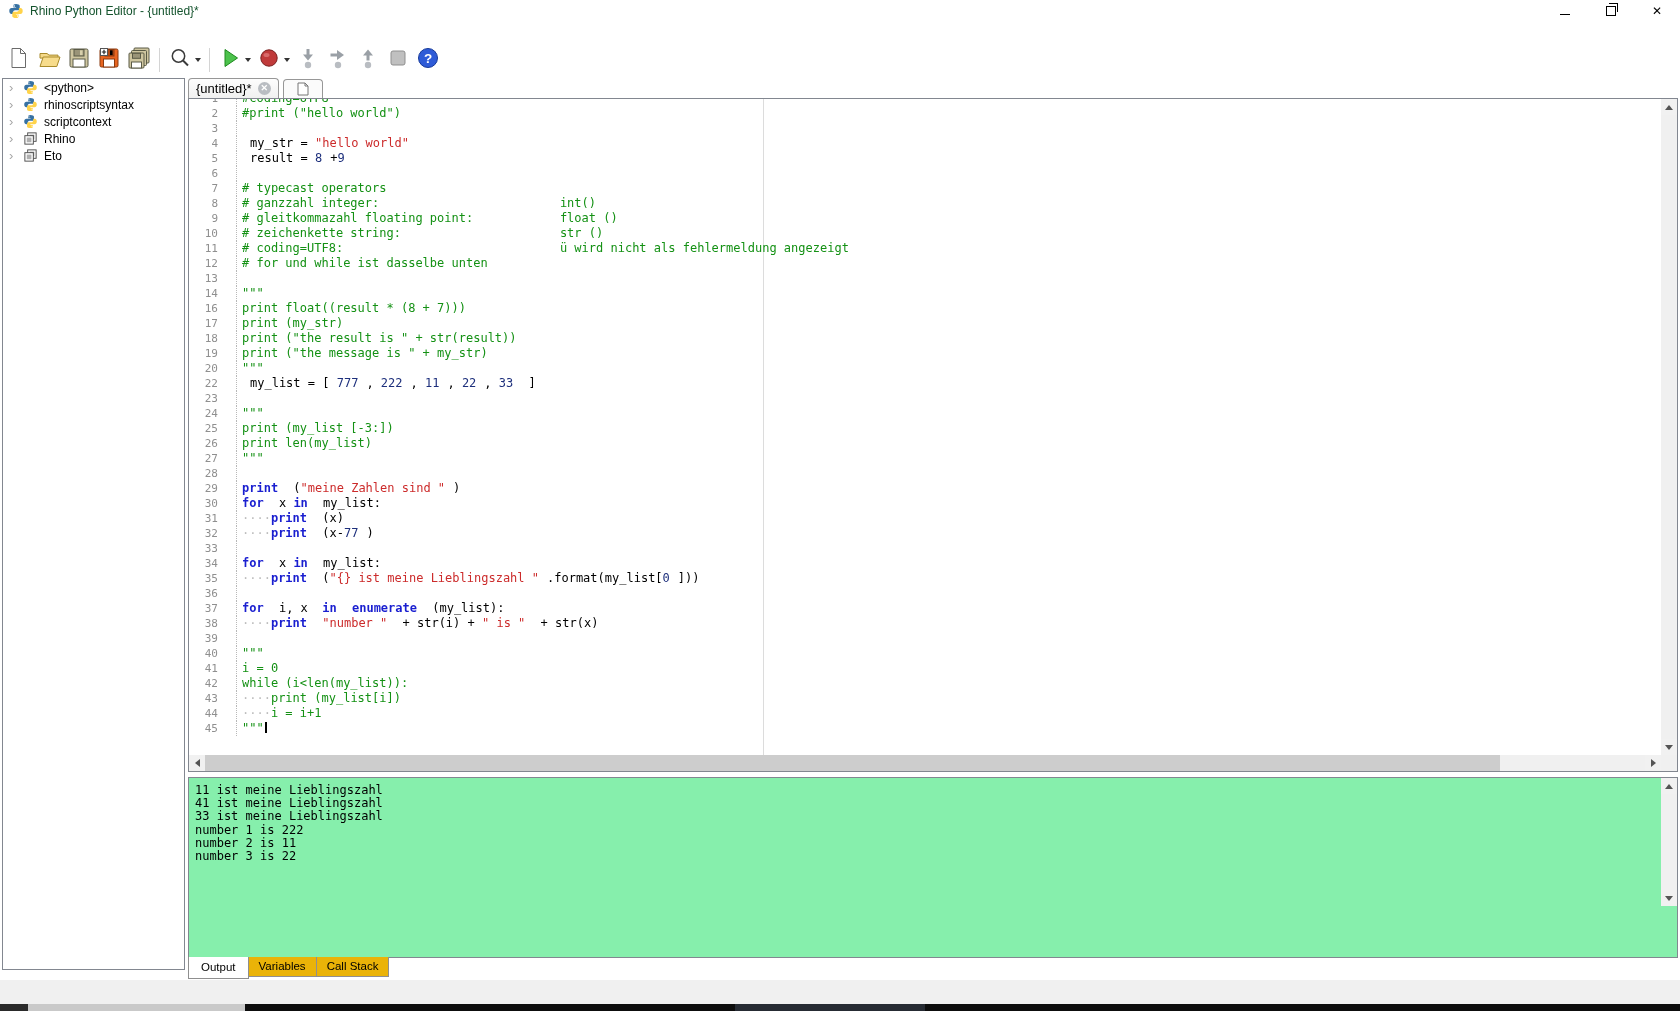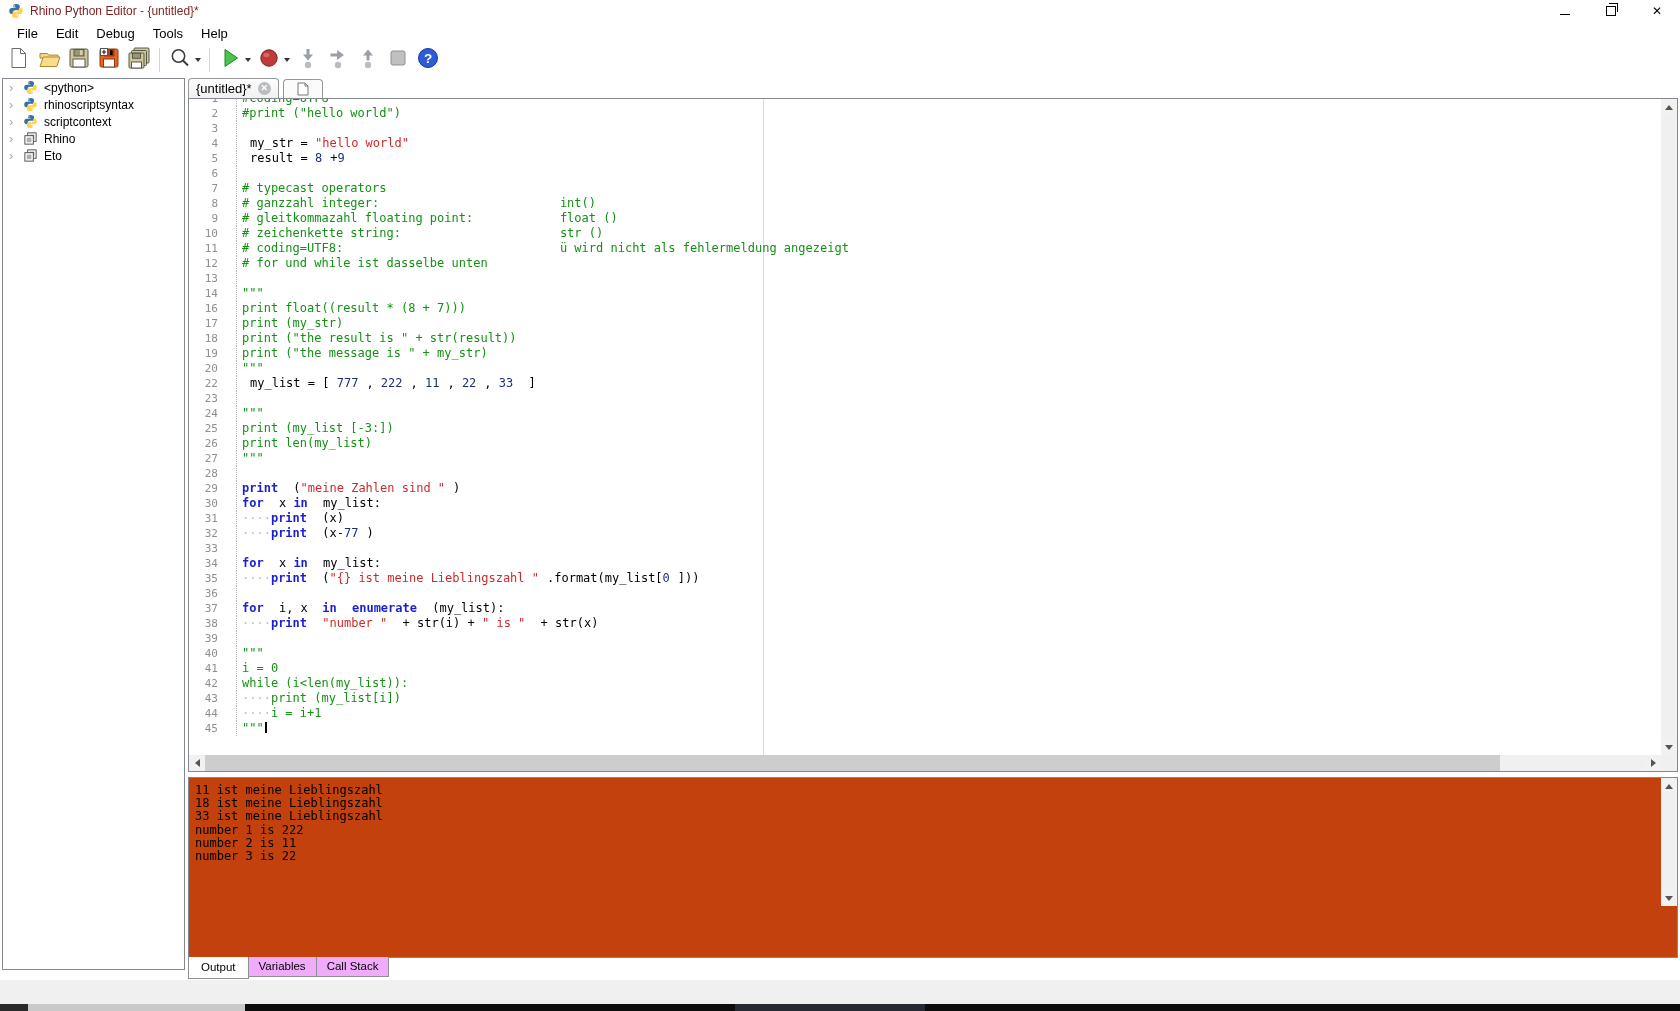--- a/index.html
+++ b/index.html
@@ -2,21 +2,21 @@
 <html style="--kw: #1a1fd0; --num: #1d2f7c; --str: #cc2b2b; --com: #149114; --def: #000000; --ws: #bdbdbd;"><head>
 <meta charset="utf-8">
 <style>
   html,body{margin:0;padding:0;}
   body{font-family:"Liberation Sans",sans-serif;background:#e8e8e8;}
   #win{position:relative;width:1680px;height:1011px;background:#ffffff;overflow:hidden;
        outline:1px solid #9b9b9b;}
   
   #titlebar{position:absolute;left:0;top:0;width:100%;height:22px;background:#ffffff;}
   #titlebar .appicon{position:absolute;left:8px;top:3px;width:16px;height:16px;}
-  #title-text{position:absolute;left:30px;top:4px;font-size:12px;color:#7f1d1d;}
+  #title-text{position:absolute;left:30px;top:4px;font-size:12px;color:#14532d;}
   .winbtn{position:absolute;top:0;width:46px;height:22px;display:flex;align-items:center;justify-content:center;cursor:default;}
   #btn-min{right:92px}#btn-restore{right:46px}#btn-close{right:0}
   #btn-min span{display:block;width:10px;border-top:1px solid #000;margin-top:6px;}
   #btn-restore .sq{position:relative;width:8px;height:8px;border:1px solid #000;background:#fff;}
   #btn-restore .sq:before{content:"";position:absolute;left:2px;top:-4px;width:8px;height:8px;border:1px solid #000;border-bottom:none;border-left:none;}
   #btn-close span{font-size:12px;color:#000;}
   
   #menubar{position:absolute;left:0;top:22px;width:100%;height:22px;background:#fff;display:flex;align-items:center;padding-left:8px;box-sizing:border-box;}
   .menu-item{font-size:13px;color:#000;padding:2px 9px;}
   
@@ -65,30 +65,30 @@
   #ed-vsb{position:absolute;right:0;top:0;bottom:16px;width:16px;background:#f0f0f0;}
   #ed-vsb .up{left:0;top:0;width:16px;height:16px;}
   #ed-vsb .down{left:0;bottom:0;width:16px;height:16px;}
   #ed-vsb .thumb{position:absolute;left:0;top:16px;bottom:16px;background:#cdcdcd;}
   #ed-hsb{position:absolute;left:0;right:16px;bottom:0;height:16px;background:#f0f0f0;}
   #ed-hsb .left{left:0;top:0;width:16px;height:16px;}
   #ed-hsb .right{right:0;top:0;width:16px;height:16px;}
   #ed-hsb .thumb{position:absolute;left:16px;width:88%;top:0;bottom:0;background:#cdcdcd;}
   #ed-corner{position:absolute;right:0;bottom:0;width:16px;height:16px;background:#f0f0f0;}
   
-  #bottom-panel{position:absolute;left:188px;top:777px;width:1490px;height:181px;background:#c2410c;border:1px solid #828790;box-sizing:border-box;}
+  #bottom-panel{position:absolute;left:188px;top:777px;width:1490px;height:181px;background:#86efac;border:1px solid #828790;box-sizing:border-box;}
   #output-text{position:absolute;left:6px;top:6px;right:20px;font-family:"DejaVu Sans Mono",monospace;font-size:12px;color:#000;}
   .out-line{height:13.2px;line-height:13.2px;white-space:pre;}
   #out-vsb{position:absolute;right:0;top:0;width:16px;height:128px;background:#f0f0f0;}
   #out-vsb .up{left:0;top:0;width:16px;height:16px;}
   #out-vsb .down{left:0;bottom:0;width:16px;height:16px;}
   #out-vsb .thumb{position:absolute;left:0;top:16px;bottom:16px;background:#cdcdcd;}
   
   #bottom-tabs{position:absolute;left:188px;top:957px;width:1490px;display:flex;align-items:flex-start;}
-  .btab{font-size:11.5px;color:#000;background:#f0abfc;border:1px solid #8f8f8f;border-top:none;padding:3px 10px 4px 10px;margin-right:-1px;}
+  .btab{font-size:11.5px;color:#000;background:#eab308;border:1px solid #8f8f8f;border-top:none;padding:3px 10px 4px 10px;margin-right:-1px;}
   .btab.active{background:#fff;padding:4px 12px 5px 12px;position:relative;z-index:2;}
   
   #statusbar{position:absolute;left:0;top:980px;width:100%;height:24px;background:#f0f0f0;}
   #taskbar{position:absolute;left:0;top:1004px;width:100%;height:7px;background:#0d0d0d;}
   .tseg{position:absolute;top:0;height:7px;}
 </style>
 </head>
 <body>
 
 <div id="win">
@@ -107,27 +107,20 @@
         <span></span>
       </div>
     <div class="winbtn" id="btn-restore">
         <span class="sq"></span>
       </div>
     <div class="winbtn" id="btn-close">
         <span>✕</span>
       </div>
   </div>
 
-  <div id="menubar">
-      <div class="menu-item">File</div>
-      <div class="menu-item">Edit</div>
-      <div class="menu-item">Debug</div>
-      <div class="menu-item">Tools</div>
-      <div class="menu-item">Help</div>
-    </div>
 
   <div id="toolbar">
       <div class="tbtn">
         <span><svg viewBox="0 0 24 24">
             <path d="M5 2.5h8.5l5 5V21.5H5z" fill="#fff" stroke="#6a6a6a"></path>
             <path d="M13.5 2.5v5h5" fill="none" stroke="#6a6a6a"></path>
           </svg></span>
       </div>
       <div class="tbtn">
         <span><svg viewBox="0 0 24 24">
@@ -358,21 +351,21 @@
       <div class="sb-arrow right">
           <span class="tri-right"></span>
         </div>
     </div>
     <div id="ed-corner"></div>
   </div>
 
   <div id="bottom-panel">
     <div id="output-text">
         <div class="out-line">11 ist meine Lieblingszahl</div>
-        <div class="out-line">18 ist meine Lieblingszahl</div>
+        <div class="out-line">41 ist meine Lieblingszahl</div>
         <div class="out-line">33 ist meine Lieblingszahl</div>
         <div class="out-line">number 1 is 222</div>
         <div class="out-line">number 2 is 11</div>
         <div class="out-line">number 3 is 22</div>
       </div>
     <div id="out-vsb">
       <div class="sb-arrow up">
           <span class="tri-up"></span>
         </div>
       <div class="thumb"></div>

